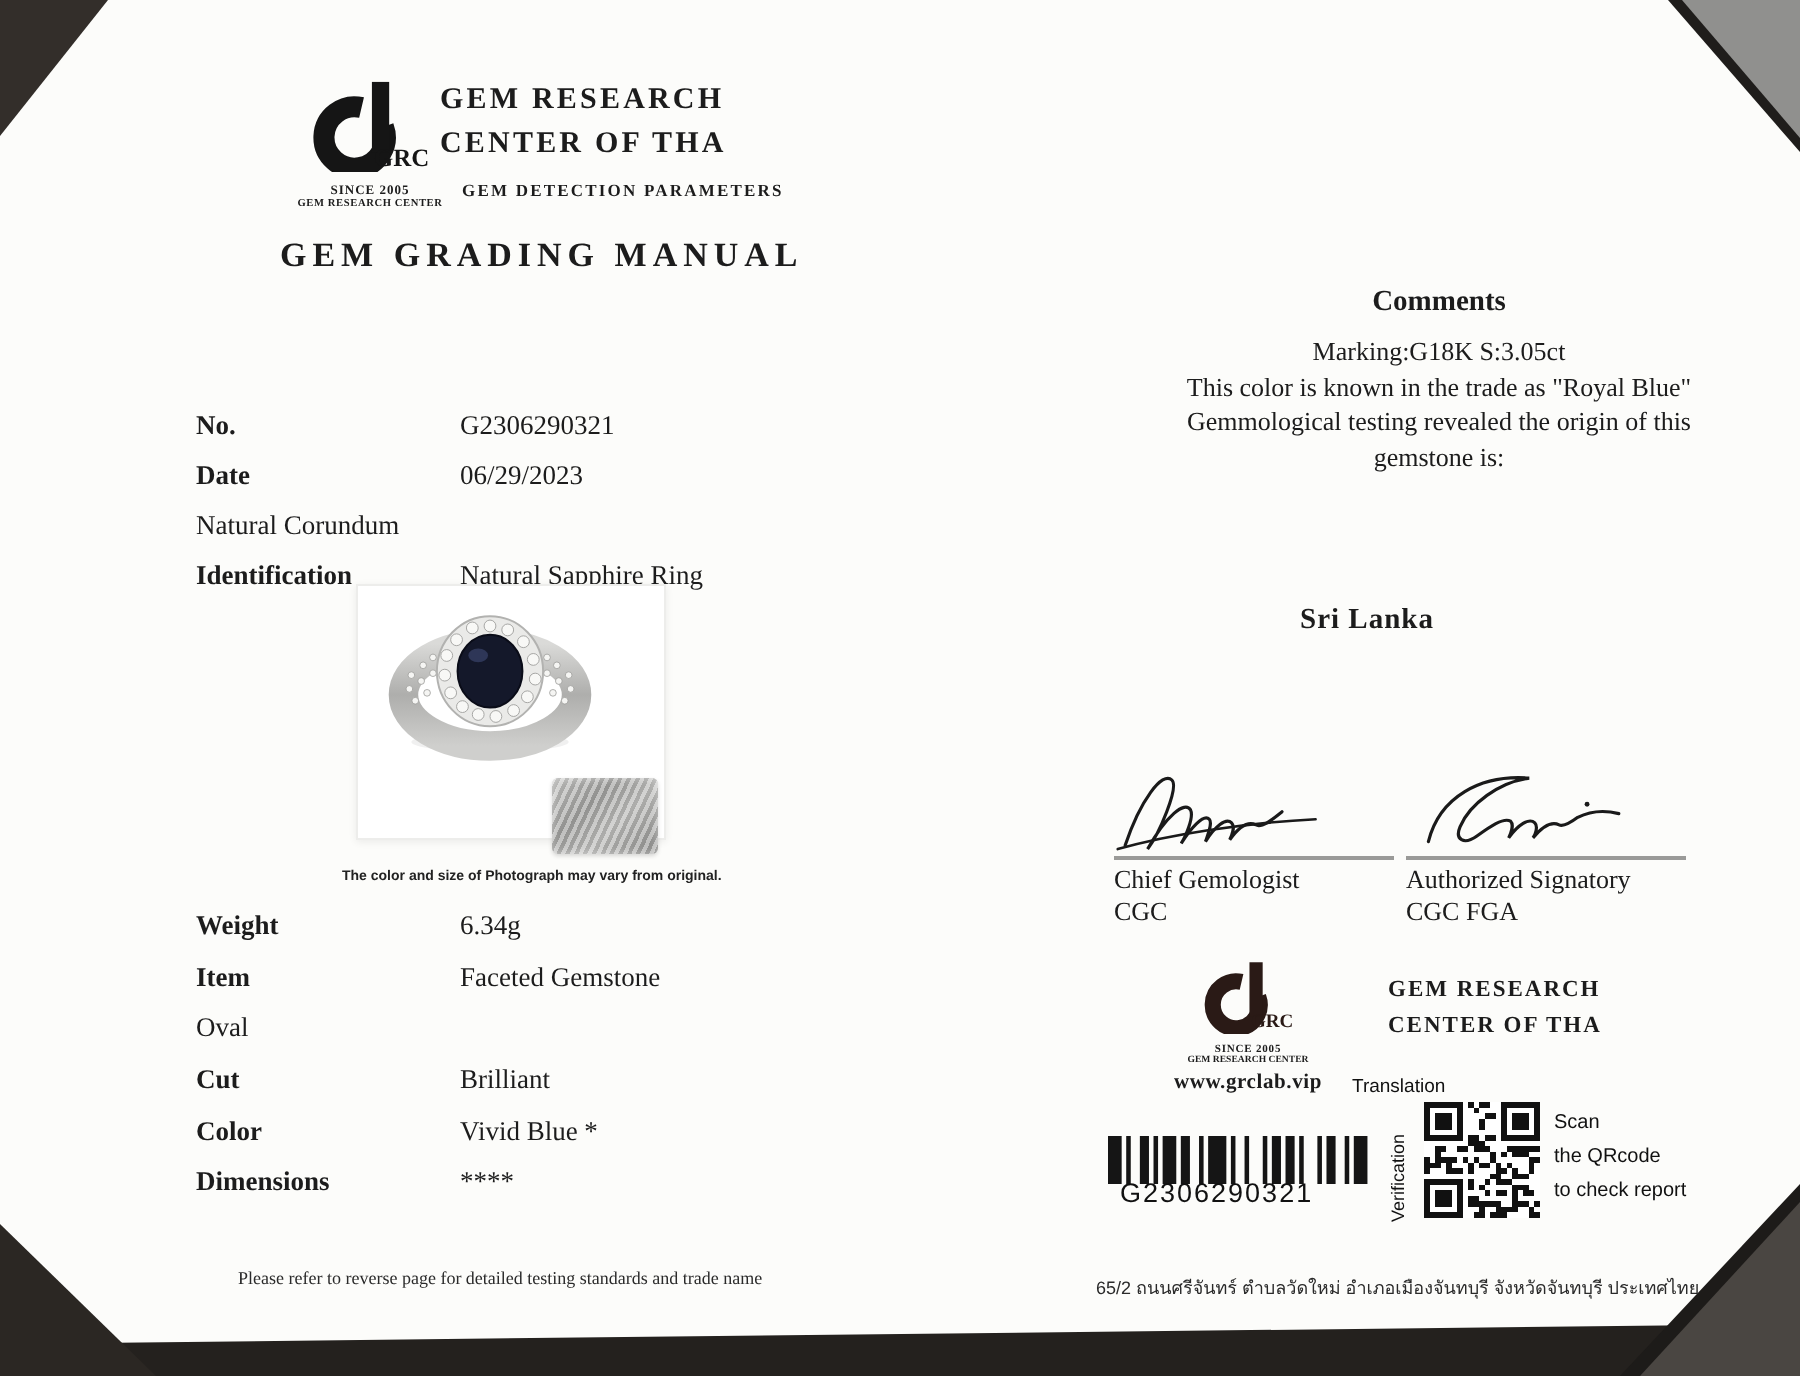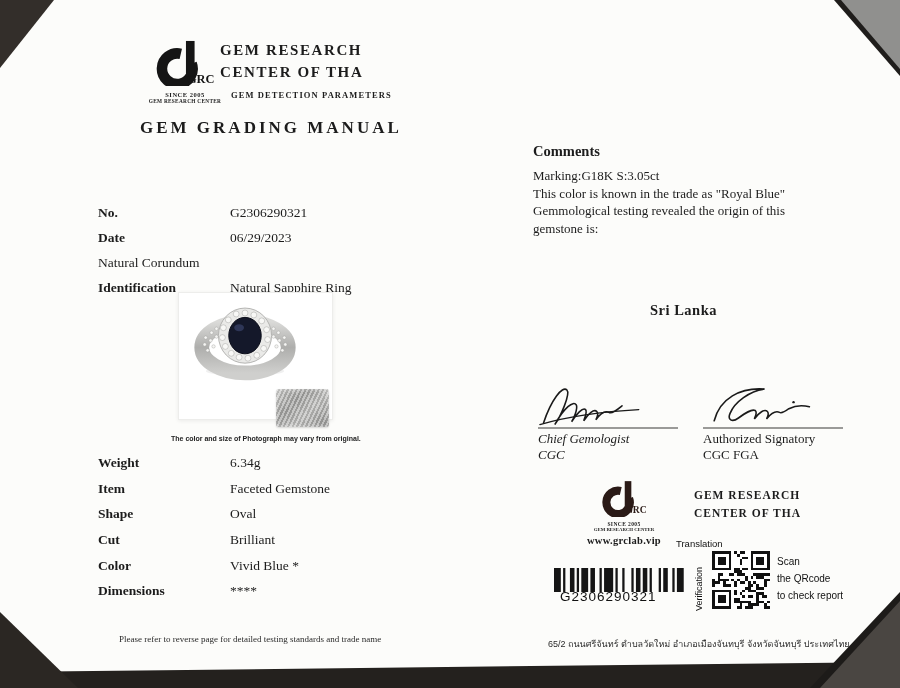--- a/index.html
+++ b/index.html
@@ -21,39 +21,39 @@
 
   
   .kvrow{display:grid;grid-template-columns:132px auto;}
   #fields{left:98px;top:164px;margin-top:41px;}
   #fields .kvrow{height:25px;font-size:13.5px;}
   #details{left:98px;top:455px;}
   #details .kvrow{height:25.7px;font-size:13.5px;}
   .kvrow .lab{font-weight:bold;}
 
   
-  #comments{left:533px;top:143px;width:335px;}
+  #comments{left:552px;top:143px;width:335px;text-align:center;}
   #comments .ttl{font-size:14.5px;font-weight:bold;margin-bottom:7px;}
   #comments .ln{font-size:13px;line-height:17.5px;}
   #origin{left:650px;top:302px;font-size:14.5px;font-weight:bold;letter-spacing:.5px;}
 
   
   #photo-card{left:178px;top:292px;width:153px;height:126px;background:#ffffff;
               border:1px solid #ededeb;box-shadow:0 1px 4px rgba(0,0,0,.07);}
   #ring{left:186px;top:300px;}
   #swatch{left:276px;top:389px;width:53px;height:38px;border-radius:3px;
           background:linear-gradient(135deg,#c6c6c4 0%,#9e9e9c 35%,#bcbcba 60%,#8f8f8d 100%);
           box-shadow:inset 0 0 4px rgba(255,255,255,.6),0 1px 2px rgba(0,0,0,.15);}
   #swatch:after{content:"";position:absolute;inset:0;border-radius:3px;
           background:repeating-linear-gradient(115deg,rgba(255,255,255,.35) 0 2px,rgba(0,0,0,.08) 2px 4px);}
   #photo-caption{left:171px;top:435px;font-size:7px;font-weight:bold;white-space:nowrap;color:#222;}
 
   
   .sig{width:140px;}
-  #sig1{left:538px;top:381px;font-style:italic;}
+  #sig1{left:557px;top:381px;}
   #sig2{left:703px;top:381px;}
   .sig .line{border-top:2px solid #9a9a98;margin-top:-4px;}
   .sig .role{font-size:13px;margin-top:2px;}
   .sig .org{font-size:13px;}
 
   
   #issuer-logo{left:586px;top:479px;width:76px;text-align:center;}
   #issuer-logo .since{font-size:5.5px;font-weight:bold;letter-spacing:.4px;}
   #issuer-logo .org{font-size:4.8px;font-weight:bold;}
   #issuer-logo .web{font-size:10.5px;font-weight:bold;margin-top:3px;letter-spacing:.3px;}
@@ -179,21 +179,20 @@
   <div class="abs" id="details">
     <div class="kvrow">
         <span class="lab">Weight</span>
         <span>6.34g</span>
       </div>
     <div class="kvrow">
         <span class="lab">Item</span>
         <span>Faceted Gemstone</span>
       </div>
     <div class="kvrow">
-        <span class="lab">Shape</span>
         <span>Oval</span>
       </div>
     <div class="kvrow">
         <span class="lab">Cut</span>
         <span>Brilliant</span>
       </div>
     <div class="kvrow">
         <span class="lab">Color</span>
         <span>Vivid Blue *</span>
       </div>

